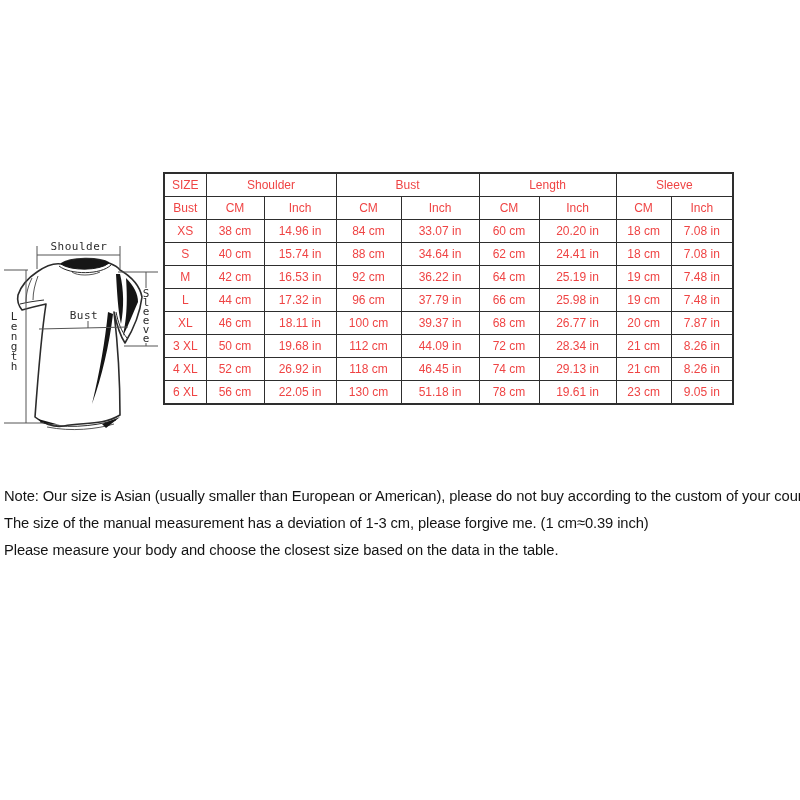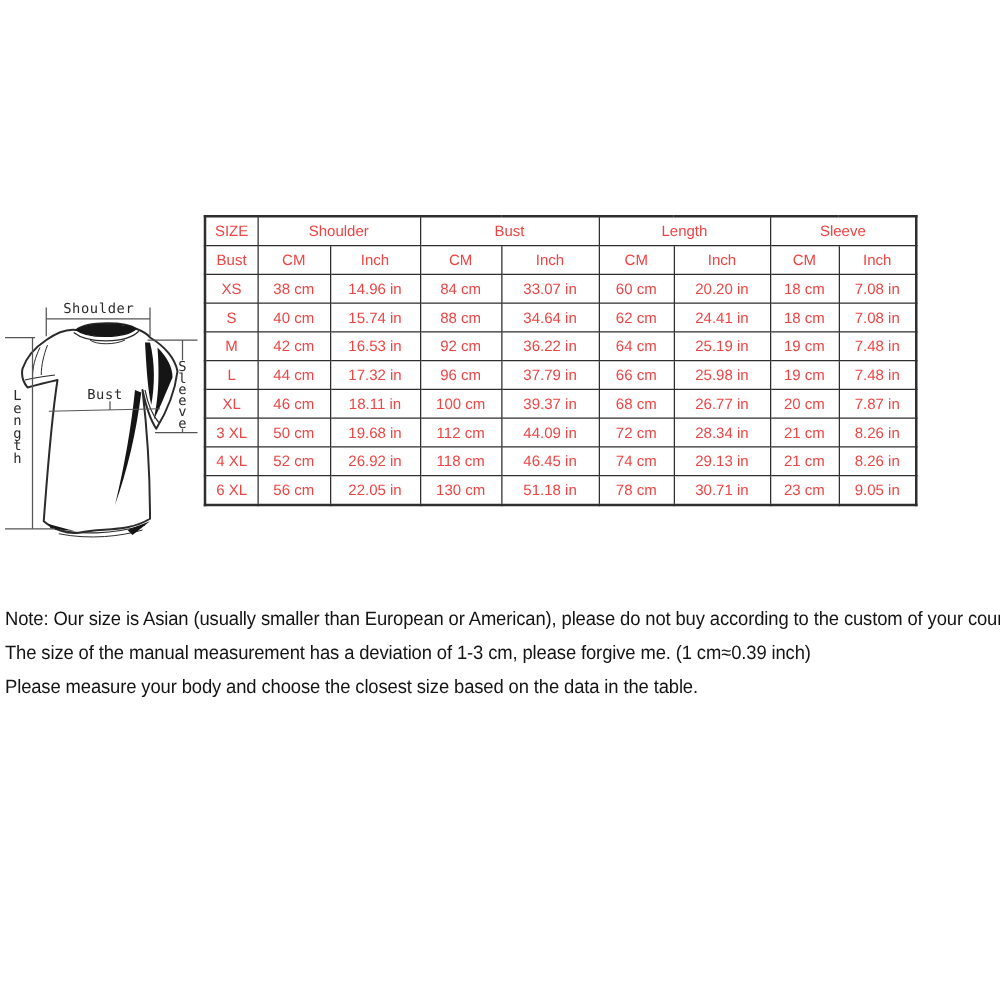--- a/index.html
+++ b/index.html
@@ -259,21 +259,21 @@
           <td>21 cm</td>
           <td>8.26 in</td>
         </tr>
         <tr>
           <td>6 XL</td>
           <td>56 cm</td>
           <td>22.05 in</td>
           <td>130 cm</td>
           <td>51.18 in</td>
           <td>78 cm</td>
-          <td>30.71 in</td>
+          <td>19.61 in</td>
           <td>23 cm</td>
           <td>9.05 in</td>
         </tr>
       </tbody>
   </table>
 
   <div id="note1" class="note-line">Note: Our size is Asian (usually smaller than European or American), please do not buy according to the custom of your country.</div>
   <div id="note2" class="note-line">The size of the manual measurement has a deviation of 1-3 cm, please forgive me. (1 cm≈0.39 inch)</div>
   <div id="note3" class="note-line">Please measure your body and choose the closest size based on the data in the table.</div>
 

